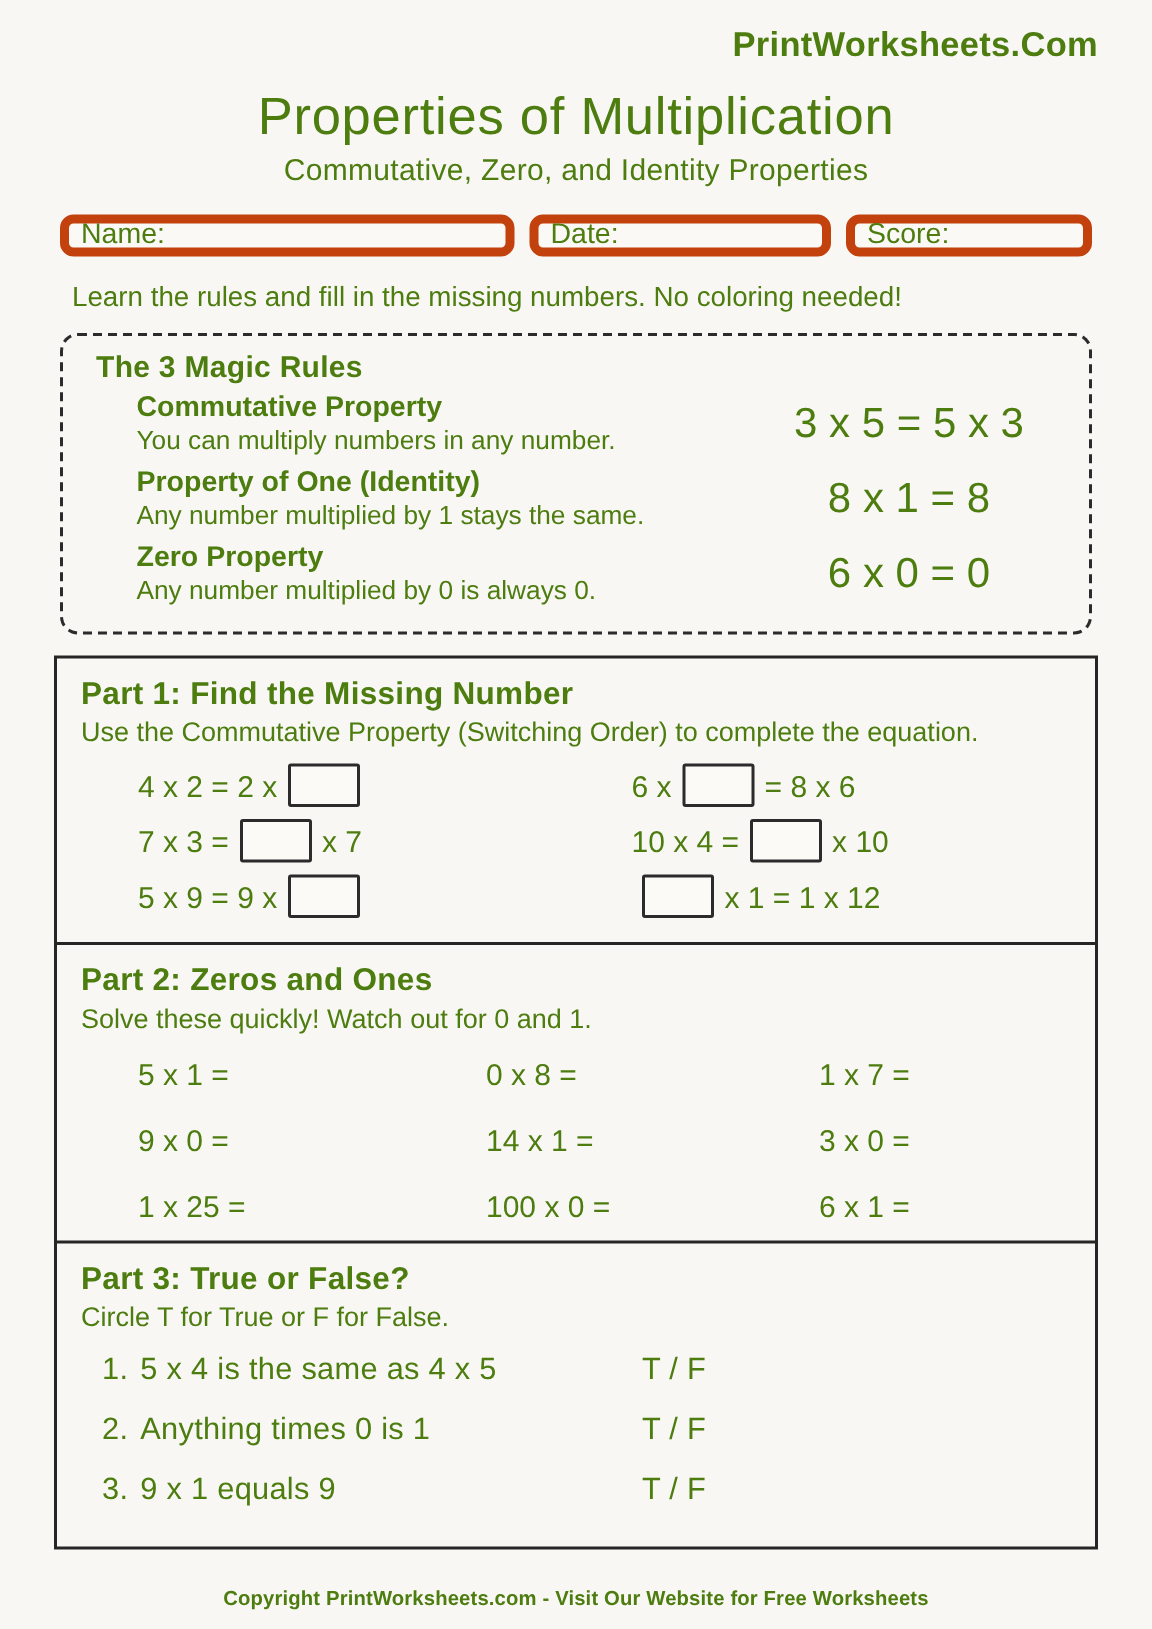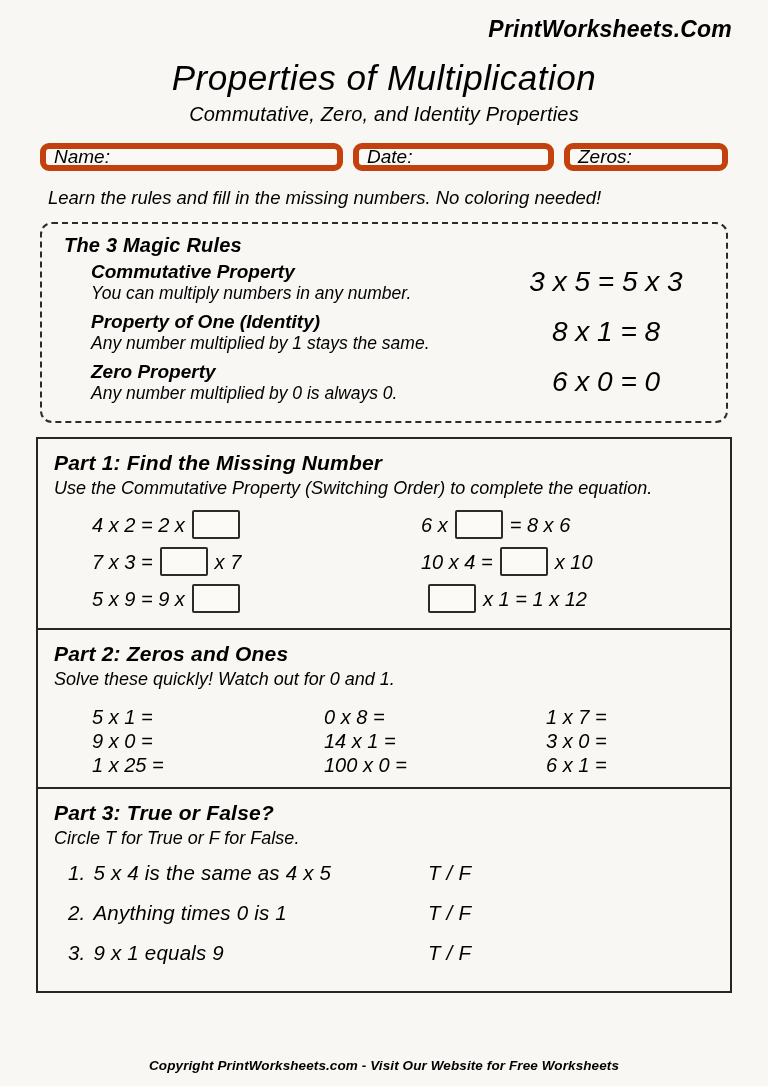--- a/index.html
+++ b/index.html
@@ -1,22 +1,21 @@
 <!DOCTYPE html>
 <html><head>
 <meta charset="utf-8">
 <style>
   html,body { margin:0; padding:0; background:#f8f7f4; }
   .page {
     position:relative; width:768px; height:1086px; box-sizing:border-box;
-    background:#f8f7f4; color:#000000;
+    background:#f8f7f4; color:#4d7c0f;
     font-family:"Liberation Sans", sans-serif;
     display:flex; flex-direction:column; overflow:hidden;
     padding-top:16px;
-    font-style:italic;
   }
   .brand { text-align:right; padding-right:36px; font-size:23px; font-weight:bold; letter-spacing:0.2px; }
   .title { text-align:center; font-size:35px; margin-top:15px; letter-spacing:0.5px; }
   .subtitle { text-align:center; font-size:20px; margin-top:5px; letter-spacing:0.2px; }
 
   .fields { display:flex; margin:17px 38px 0 40px; gap:10px; }
   .field {
     border:6px solid #c2410c; border-radius:9px; height:28px; box-sizing:border-box;
     display:flex; align-items:center; padding-left:8px; font-size:19px; background:#faf9f6;
   }
@@ -51,21 +50,21 @@
   .p1-col-left  { padding-left:38px; }
   .p1-col-right { padding-left:36px; }
   .eq { font-size:20px; line-height:37px; white-space:nowrap; }
   .blank {
     display:inline-block; width:48px; height:29px; box-sizing:border-box;
     border:2px solid #2b2b2b; background:#fbfaf7; border-radius:2px;
     vertical-align:middle; margin:0 7px 4px 7px;
   }
 
   .p2-grid {
-    display:grid; grid-template-columns:232px 222px 1fr; row-gap:1px;
+    display:grid; grid-template-columns:232px 222px 1fr; row-gap:21px;
     margin-top:16px; padding-left:38px; font-size:20px;
   }
 
   .p3-list { margin-top:12px; }
   .p3-row { display:flex; margin:0 0 16px 14px; font-size:20.5px; letter-spacing:0.2px; }
   .p3-q { flex:0 0 360px; display:flex; }
   .p3-num { margin-right:8px; }
   .p3-tf { }
 
   .footer {
@@ -84,21 +83,21 @@
   <div class="subtitle">Commutative, Zero, and Identity Properties</div>
 
   <div class="fields">
     <div class="field field-name">
       <span>Name:</span>
     </div>
     <div class="field field-date">
       <span>Date:</span>
     </div>
     <div class="field field-score">
-      <span>Zeros:</span>
+      <span>Score:</span>
     </div>
   </div>
 
   <div class="instruction">Learn the rules and fill in the missing numbers. No coloring needed!</div>
 
   <div class="rules-box">
     <div class="rules-heading">The 3 Magic Rules</div>
 
     <div class="rule">
       <div class="rule-text">

